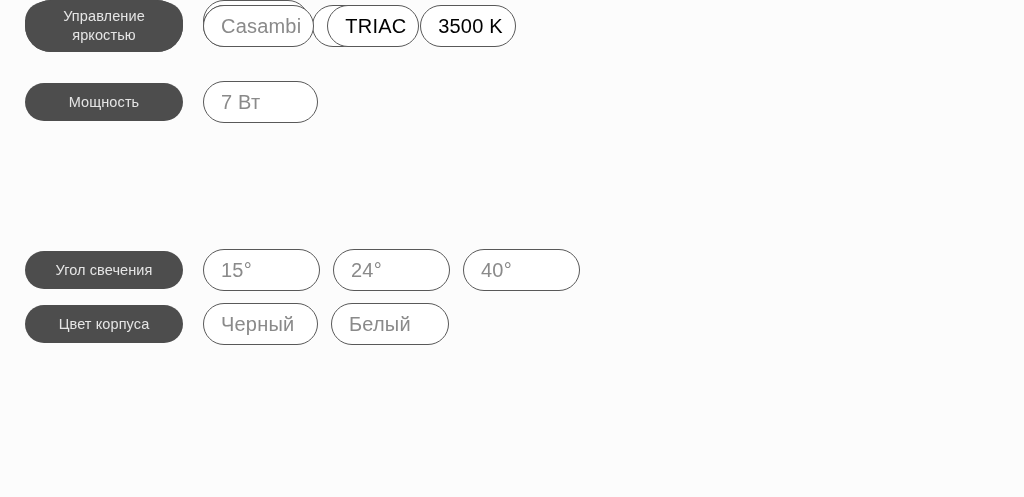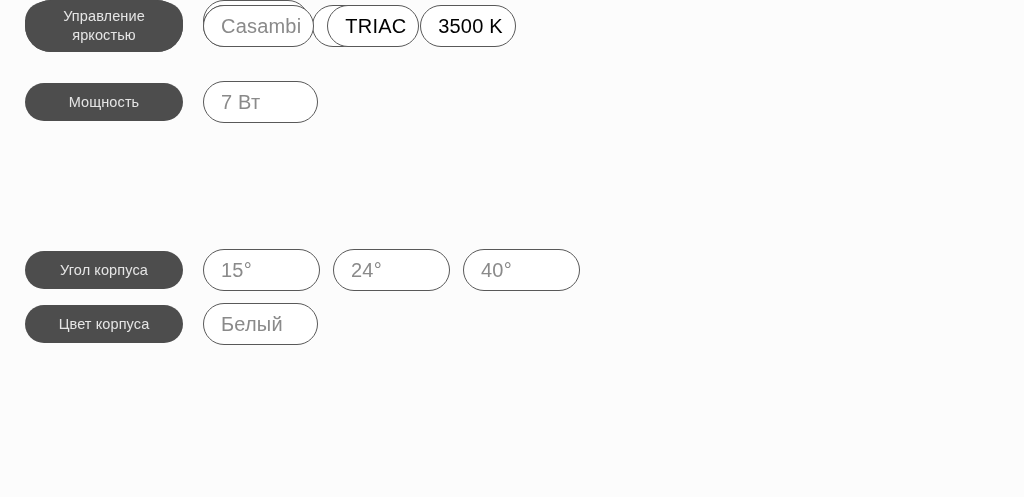--- a/index.html
+++ b/index.html
@@ -79,21 +79,21 @@
 
   
   .row-power        { top: 81px; justify-content: space-between; }
   .row-beam-angle   { top: 249px; }
   .row-body-color   { top: 303px; }
 
   
   .row-power      .chip { width: 115px; }
   .row-beam-angle .chip { width: 117px; }
   .row-body-color .chip { width: 115px; }
-  .row-body-color .chip:nth-child(2) { width: 118px; font-weight: bold; }
+  .row-body-color .chip:nth-child(2) { width: 118px; }
 </style>
 </head>
 <body>
 
 <div id="spec-table">
     <div class="spec-row row-power">
       <div class="row-label">Мощность</div>
       <div class="options">
         <div class="chip">7 Вт</div>
       </div>
@@ -106,30 +106,31 @@
     </div>
     <div class="spec-row row-color-temperature">
       <div class="row-label two-line">Цветовая температура</div>
       <div class="options">
         <div class="chip">2700 K</div>
         <div class="chip">3000 K</div>
         <div class="chip dark-text">3500 K</div>
       </div>
     </div>
     <div class="spec-row row-beam-angle">
-      <div class="row-label">Угол корпуса</div>
+      <div class="row-label">Угол свечения</div>
       <div class="options">
         <div class="chip">15°</div>
         <div class="chip">24°</div>
         <div class="chip">40°</div>
       </div>
     </div>
     <div class="spec-row row-body-color">
       <div class="row-label">Цвет корпуса</div>
       <div class="options">
+        <div class="chip">Черный</div>
         <div class="chip">Белый</div>
       </div>
     </div>
     <div class="spec-row row-dimming-control">
       <div class="row-label two-line">Управление яркостью</div>
       <div class="options">
         <div class="chip">Casambi</div>
         <div class="chip dark-text">TRIAC</div>
       </div>
     </div>

